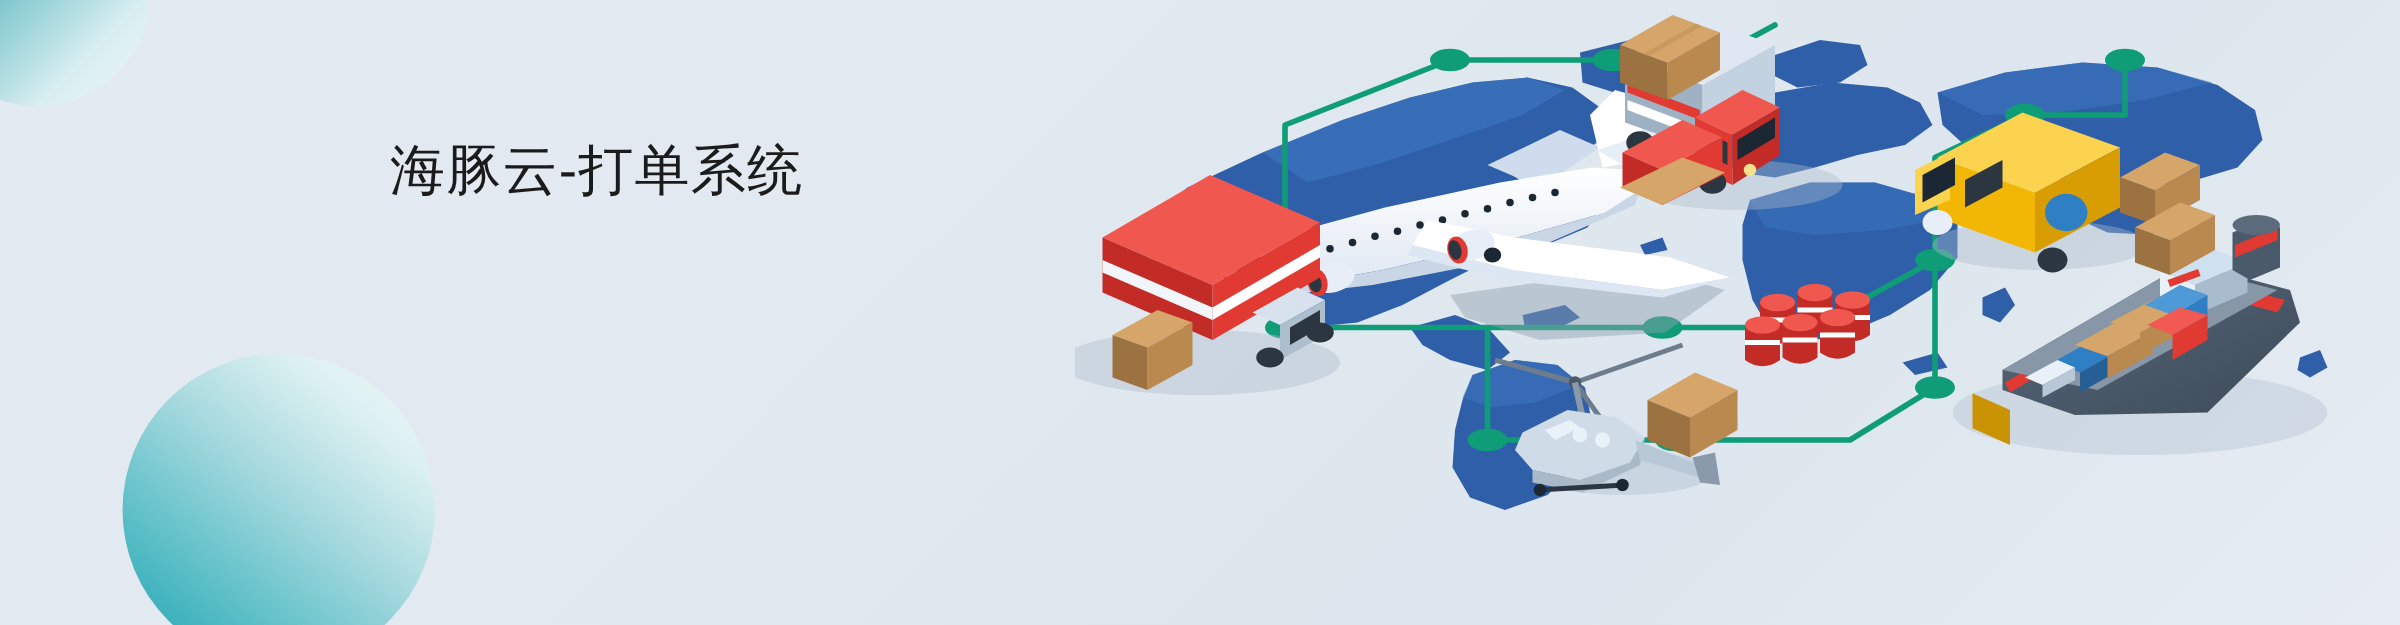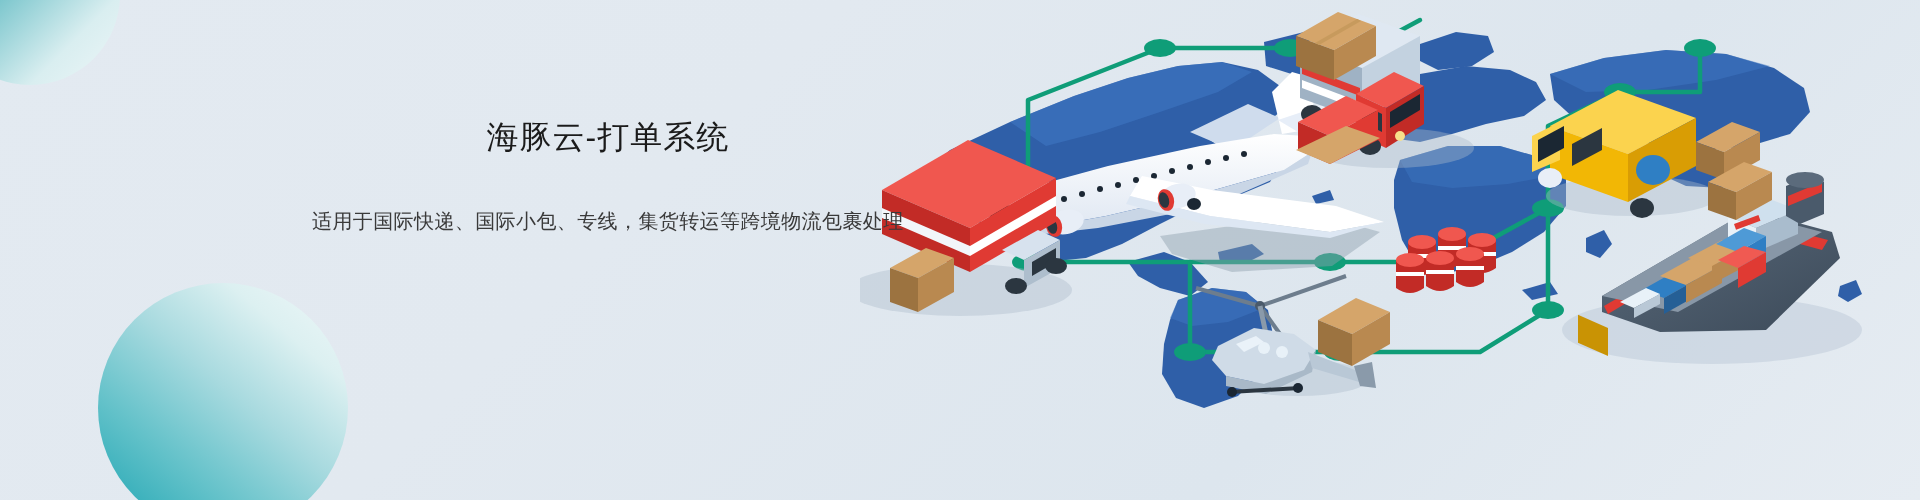--- a/index.html
+++ b/index.html
@@ -40,27 +40,26 @@
 
   
   #text-block {
     position: absolute;
     left: 312px;
     top: 108px;
     z-index: 5;
   }
   #page-title {
     margin: 0;
-    font-size: 32px;
+    font-size: 44px;
     font-weight: 400;
     line-height: 58px;
     color: #1b1b1b;
     letter-spacing: 1px;
     white-space: nowrap;
-    text-align: center;
   }
   #page-subtitle {
     margin: 0;
     padding-top: 41px;
     font-size: 20px;
     font-weight: 400;
     line-height: 28px;
     color: #3a3a3a;
     letter-spacing: 0.4px;
     white-space: nowrap;
@@ -80,21 +79,20 @@
 </head>
 <body>
 
 <div id="banner">
 
   <div class="deco-circle" id="circle-top-left"></div>
   <div class="deco-circle" id="circle-bottom-left"></div>
 
   <div id="text-block">
     <h1 id="page-title">海豚云-打单系统</h1>
-    <p id="page-subtitle">适用于国际快递、国际小包、专线，集货转运等跨境物流包裹处理</p>
   </div>
 
   <div id="illustration">
     <svg viewBox="0 0 1060 500" xmlns="http://www.w3.org/2000/svg">
       <defs>
         <linearGradient id="gShipHull" x1="0" y1="0" x2="1" y2="1">
           <stop offset="0%" stop-color="#5b6b7c"></stop>
             <stop offset="100%" stop-color="#3c4a59"></stop>
         </linearGradient>
         <linearGradient id="gPlaneBody" x1="0" y1="0" x2="0" y2="1">

